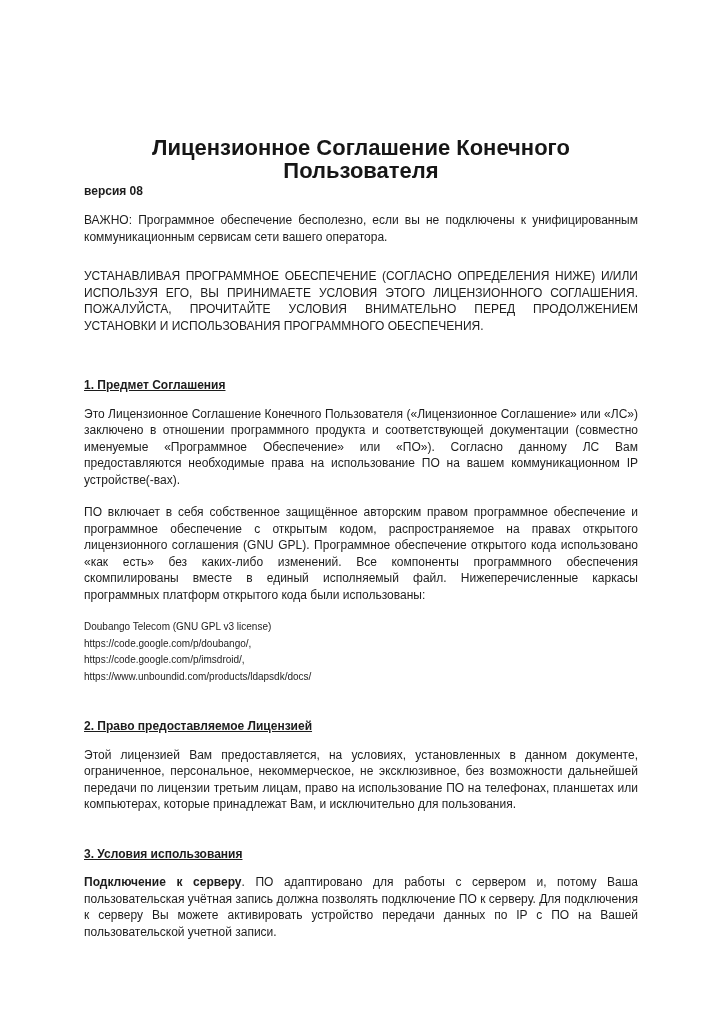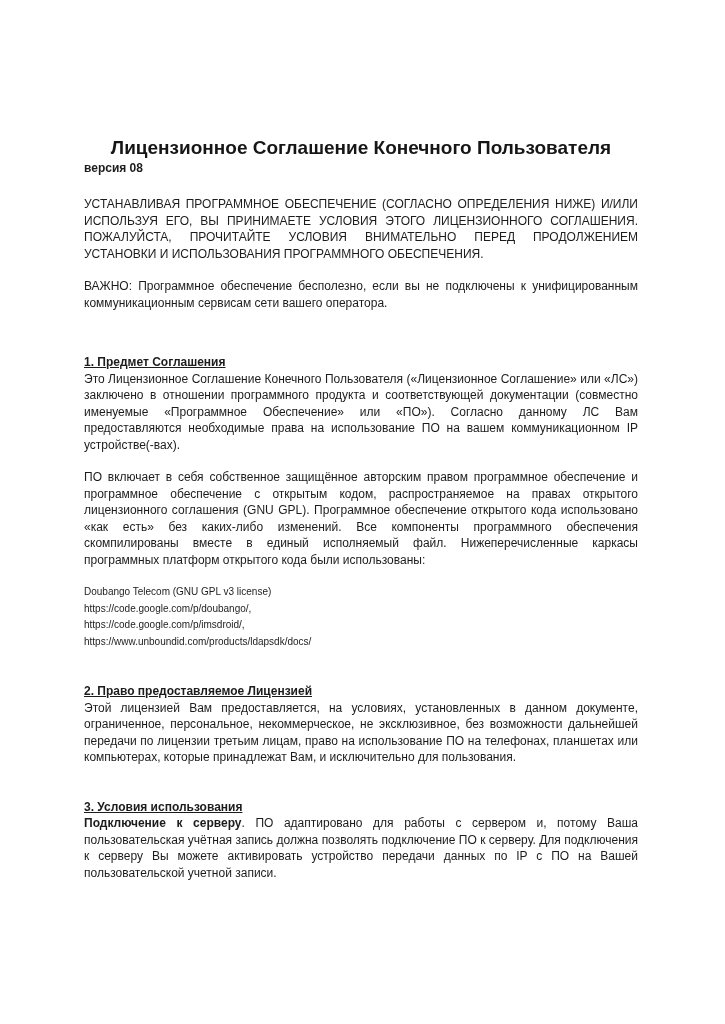--- a/index.html
+++ b/index.html
@@ -16,21 +16,21 @@
   .page {
     box-sizing: border-box;
     width: 725px;
     height: 1024px;
     padding: 136px 87px 40px 84px;
     background: #ffffff;
     overflow: hidden;
   }
   .doc-title {
     margin: 0;
-    font-size: 19px;
+    font-size: 22px;
     line-height: 23px;
     font-weight: bold;
     text-align: center;
     color: #161616;
   }
   .version-label {
     margin-top: 4px;
     font-size: 12px;
     line-height: 10px;
     font-weight: bold;
@@ -51,21 +51,21 @@
     margin-top: 43px;
   }
   .section-heading {
     margin: 0;
     font-size: 12px;
     line-height: 16.5px;
     font-weight: bold;
     text-decoration: underline;
   }
   .section .para-first {
-    margin-top: 0;
+    margin-top: 12px;
   }
   .links-block {
     margin-top: 16px;
     font-size: 10px;
     line-height: 16.5px;
     text-align: left;
   }
   .links-block div {
     white-space: nowrap;
   }
@@ -75,23 +75,23 @@
 </style>
 </head>
 <body>
 
 <div class="page">
 
   <h1 class="doc-title">Лицензионное Соглашение Конечного Пользователя</h1>
 
   <div class="version-label">версия 08</div>
 
+  <p class="para">ВАЖНО: Программное обеспечение бесполезно, если вы не подключены к унифицированным коммуникационным сервисам сети вашего оператора.</p>
+
   <p class="para intro-caps">УСТАНАВЛИВАЯ ПРОГРАММНОЕ ОБЕСПЕЧЕНИЕ (СОГЛАСНО ОПРЕДЕЛЕНИЯ НИЖЕ) И/ИЛИ ИСПОЛЬЗУЯ ЕГО, ВЫ ПРИНИМАЕТЕ УСЛОВИЯ ЭТОГО ЛИЦЕНЗИОННОГО СОГЛАШЕНИЯ. ПОЖАЛУЙСТА, ПРОЧИТАЙТЕ УСЛОВИЯ ВНИМАТЕЛЬНО ПЕРЕД ПРОДОЛЖЕНИЕМ УСТАНОВКИ И ИСПОЛЬЗОВАНИЯ ПРОГРАММНОГО ОБЕСПЕЧЕНИЯ.</p>
-
-  <p class="para">ВАЖНО: Программное обеспечение бесполезно, если вы не подключены к унифицированным коммуникационным сервисам сети вашего оператора.</p>
 
   <div class="section section-first">
     <h2 class="section-heading">1. Предмет Соглашения</h2>
     <p class="para para-first">Это Лицензионное Соглашение Конечного Пользователя («Лицензионное Соглашение» или «ЛС») заключено в отношении программного продукта и соответствующей документации (совместно именуемые «Программное Обеспечение» или «ПО»). Согласно данному ЛС Вам предоставляются необходимые права на использование ПО на вашем коммуникационном IP устройстве(-вах).</p>
     <p class="para">ПО включает в себя собственное защищённое авторским правом программное обеспечение и программное обеспечение с открытым кодом, распространяемое на правах открытого лицензионного соглашения (GNU GPL). Программное обеспечение открытого кода использовано «как есть» без каких-либо изменений. Все компоненты программного обеспечения скомпилированы вместе в единый исполняемый файл. Нижеперечисленные каркасы программных платформ открытого кода были использованы:</p>
     <div class="links-block">
       <div>Doubango Telecom (GNU GPL v3 license)</div>
       <div>https://code.google.com/p/doubango/,</div>
       <div>https://code.google.com/p/imsdroid/,</div>
       <div>https://www.unboundid.com/products/ldapsdk/docs/</div>

